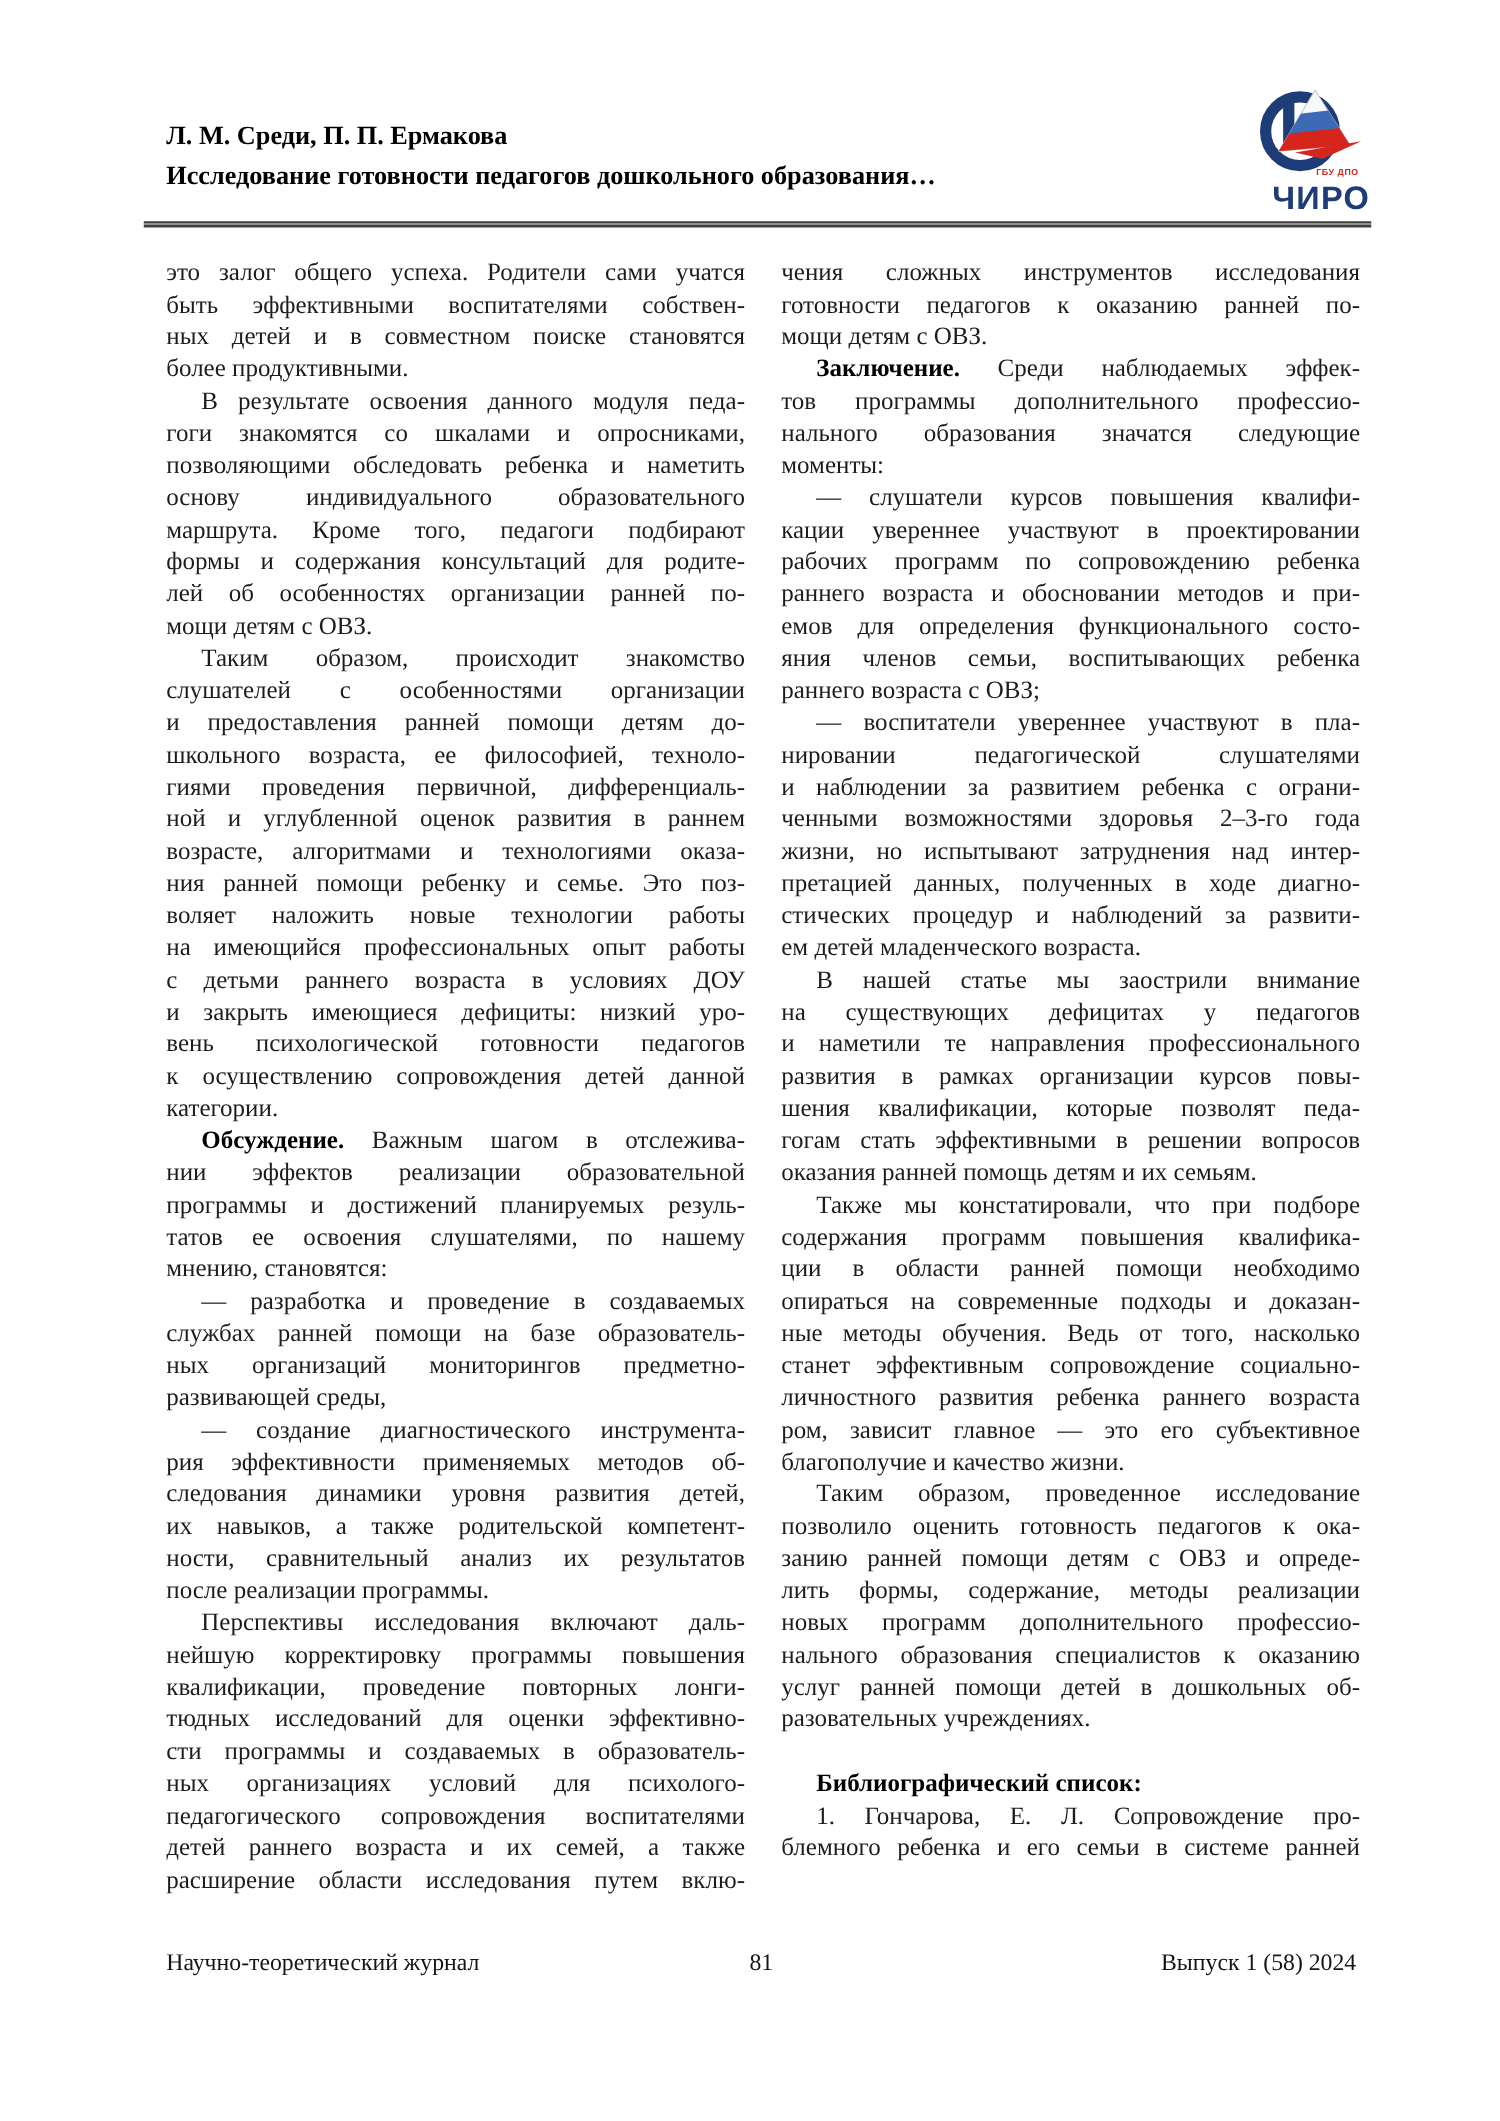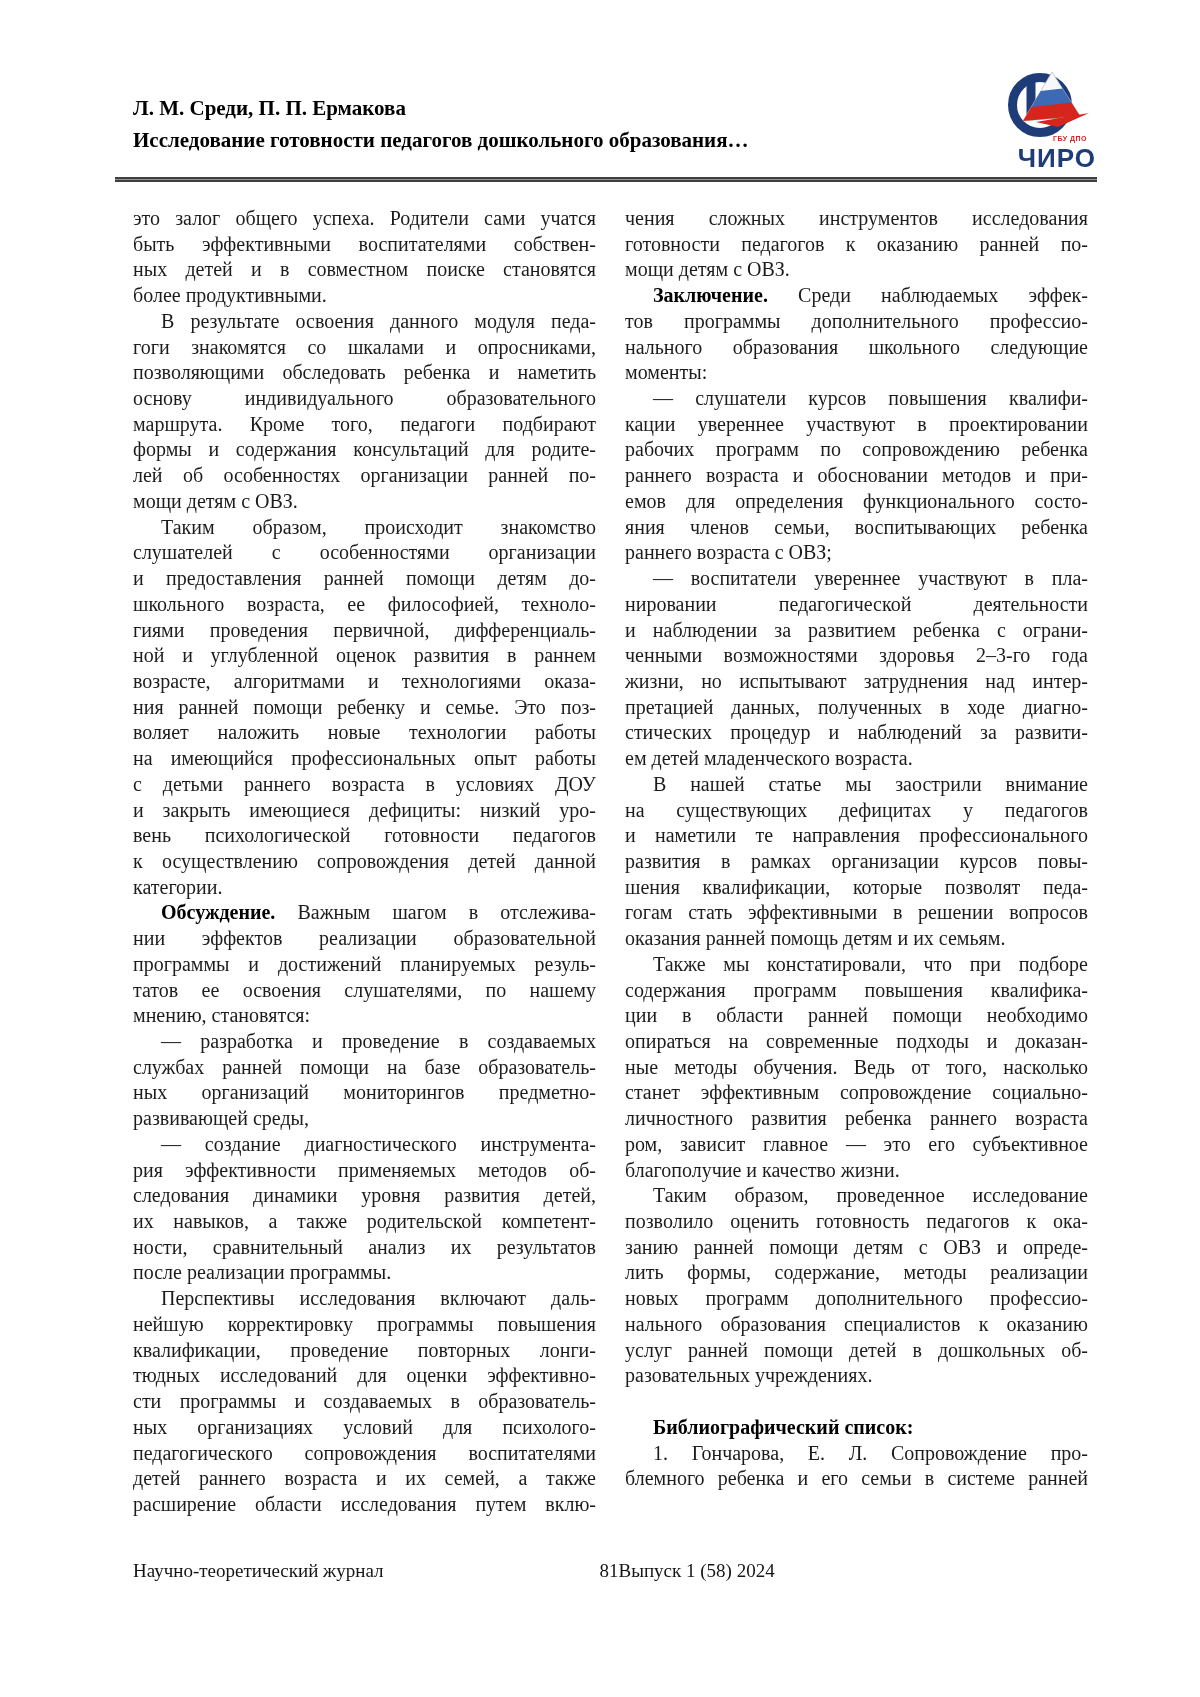--- a/index.html
+++ b/index.html
@@ -37,21 +37,21 @@
   .line.indent { text-indent:28px; }
   .line b { font-weight:bold; color:#000; }
   
   .footer {
     position:absolute; left:133px; top:1559px; width:952px;
     display:grid; grid-template-columns:1fr auto 1fr; align-items:baseline;
     font-size:19px; line-height:24px; color:#151515;
   }
   .footer .f-left  { text-align:left; }
   .footer .f-mid   { text-align:left; }
-  .footer .f-right { text-align:left; }
+  .footer .f-right { text-align:right; }
 </style>
 </head>
 <body>
 
 <div class="page">
 
   <div class="hdr">
     <div class="h-line">Л. М. Среди, П. П. Ермакова</div>
     <div class="h-line">Исследование готовности педагогов дошкольного образования…</div>
   </div>
@@ -125,31 +125,31 @@
         <div class="line">педагогического сопровождения воспитателями</div>
         <div class="line">детей раннего возраста и их семей, а также</div>
         <div class="line">расширение области исследования путем вклю-</div>
       </div>
     <div class="col">
         <div class="line">чения сложных инструментов исследования</div>
         <div class="line">готовности педагогов к оказанию ранней по-</div>
         <div class="line end">мощи детям с ОВЗ.</div>
         <div class="line indent"><b>Заключение.</b> Среди наблюдаемых эффек-</div>
         <div class="line">тов программы дополнительного профессио-</div>
-        <div class="line">нального образования школьного следующие</div>
+        <div class="line">нального образования значатся следующие</div>
         <div class="line end">моменты:</div>
         <div class="line indent">— слушатели курсов повышения квалифи-</div>
         <div class="line">кации увереннее участвуют в проектировании</div>
         <div class="line">рабочих программ по сопровождению ребенка</div>
         <div class="line">раннего возраста и обосновании методов и при-</div>
         <div class="line">емов для определения функционального состо-</div>
         <div class="line">яния членов семьи, воспитывающих ребенка</div>
         <div class="line end">раннего возраста с ОВЗ;</div>
         <div class="line indent">— воспитатели увереннее участвуют в пла-</div>
-        <div class="line">нировании педагогической деятельности</div>
+        <div class="line">нировании педагогической слушателями</div>
         <div class="line">и наблюдении за развитием ребенка с ограни-</div>
         <div class="line">ченными возможностями здоровья 2–3-го года</div>
         <div class="line">жизни, но испытывают затруднения над интер-</div>
         <div class="line">претацией данных, полученных в ходе диагно-</div>
         <div class="line">стических процедур и наблюдений за развити-</div>
         <div class="line end">ем детей младенческого возраста.</div>
         <div class="line indent">В нашей статье мы заострили внимание</div>
         <div class="line">на существующих дефицитах у педагогов</div>
         <div class="line">и наметили те направления профессионального</div>
         <div class="line">развития в рамках организации курсов повы-</div>

